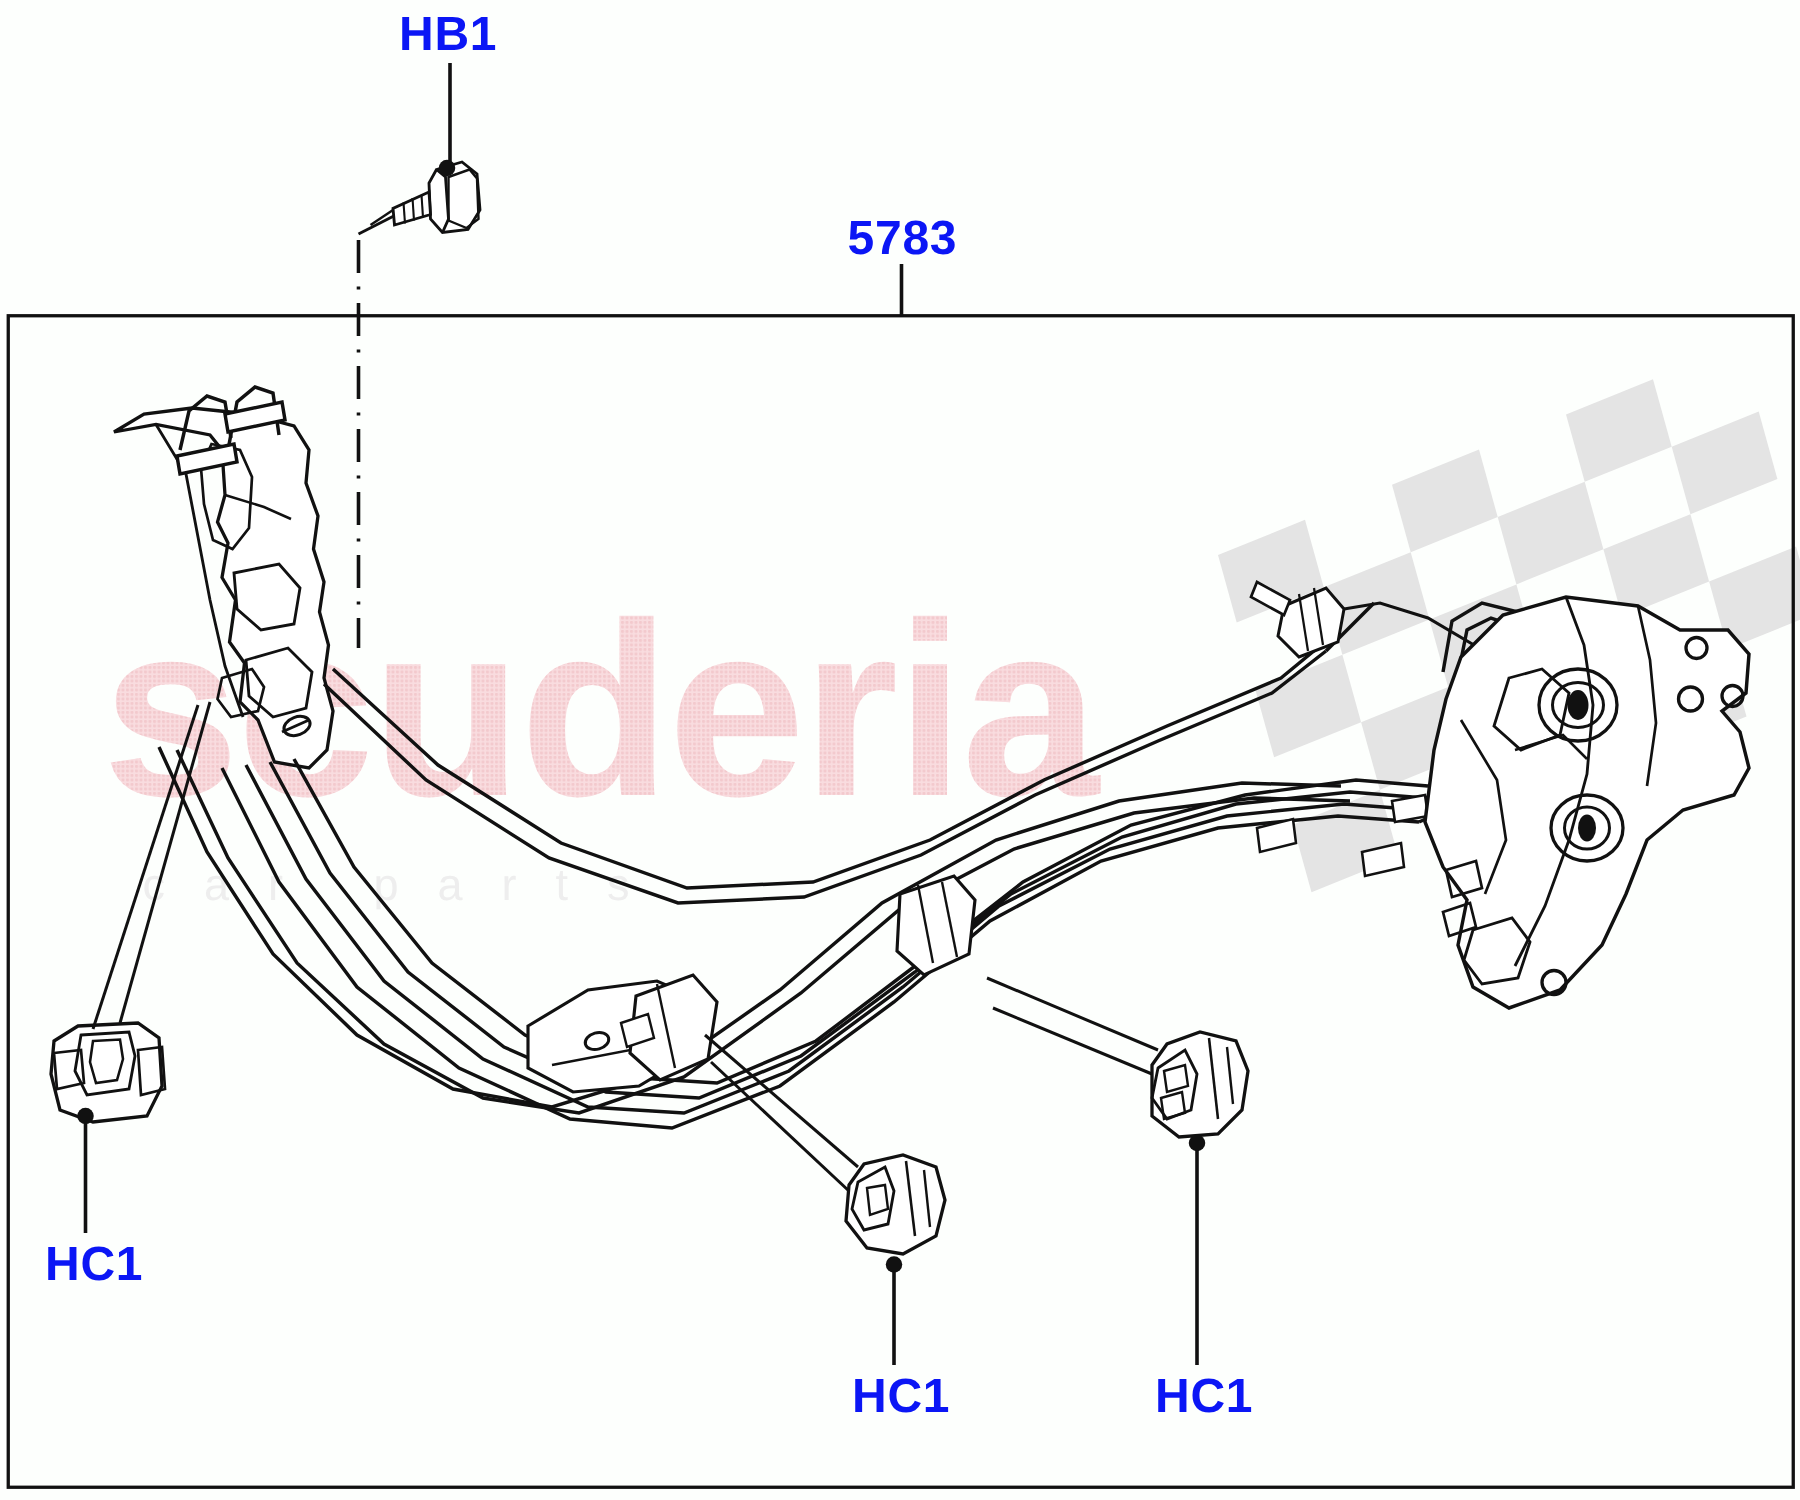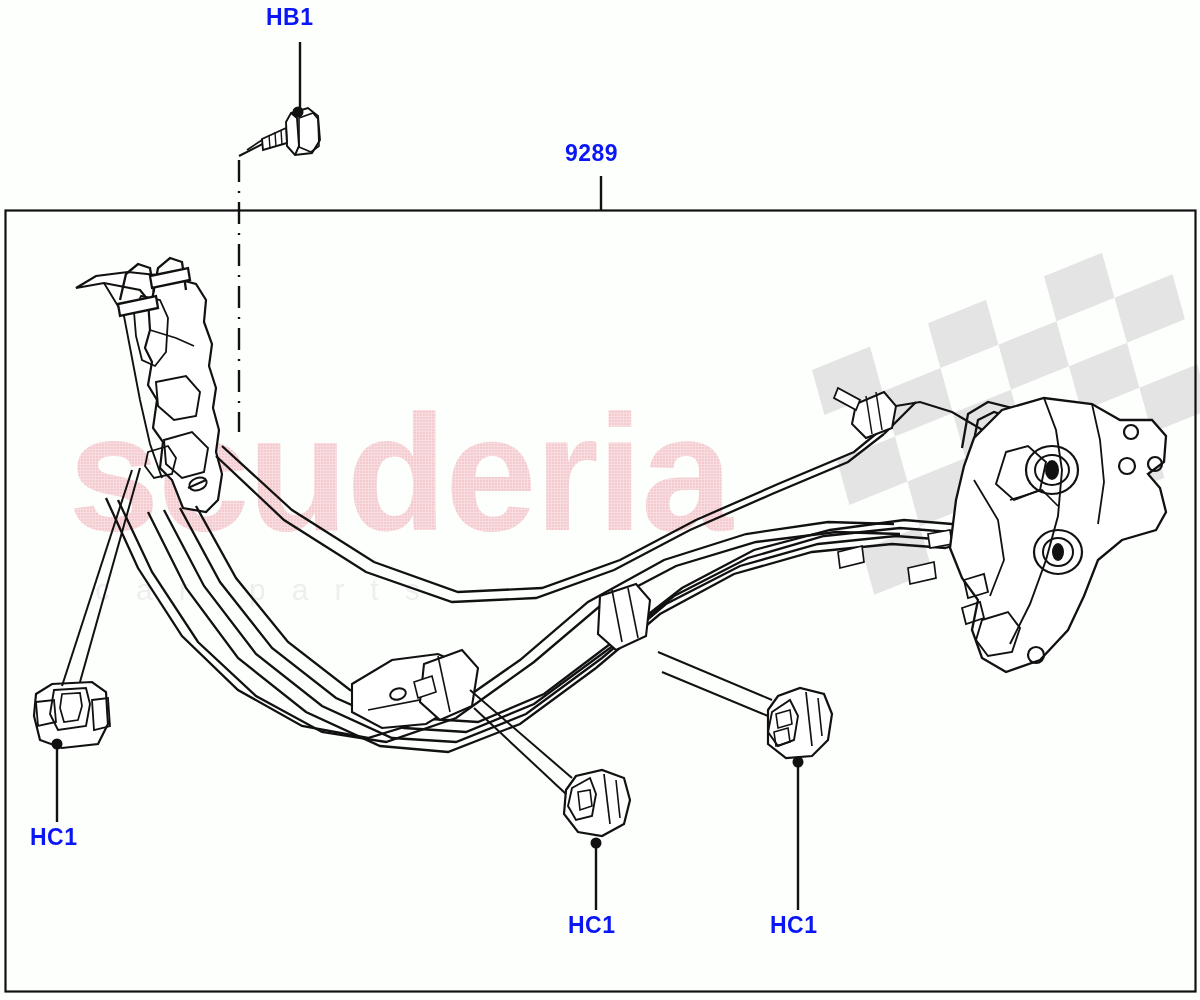--- a/index.html
+++ b/index.html
@@ -19,21 +19,21 @@
     position: absolute;
     left: 0;
     top: 0;
     width: 1200px;
     height: 1000px;
   }
   .callout-label {
     position: absolute;
     color: #0b16f5;
     font-family: "Liberation Sans", sans-serif;
-    font-size: 23px;
+    font-size: 32px;
     font-weight: bold;
     letter-spacing: 0.5px;
     white-space: nowrap;
     line-height: 1;
   }
   #label-hb1 { left: 266px; top: 6px; }
   #label-9289 { left: 565px; top: 142px; }
   #label-hc1-left { left: 30px; top: 826px; }
   #label-hc1-mid { left: 568px; top: 914px; }
   #label-hc1-right { left: 770px; top: 914px; }
@@ -235,21 +235,21 @@
       <circle cx="798" cy="762" r="5.5" fill="#111111" stroke="none"></circle>
       <g stroke-width="2" fill="none">
         <line x1="772" y1="700" x2="658" y2="652"></line>
         <line x1="768" y1="716" x2="662" y2="672"></line>
       </g>
     </g>
   </svg>
 
   <div class="callout-label" id="label-hb1">HB1</div>
 
-  <div class="callout-label" id="label-9289">9289</div>
+  <div class="callout-label" id="label-9289">5783</div>
 
   <div class="callout-label" id="label-hc1-left">HC1</div>
 
   <div class="callout-label" id="label-hc1-mid">HC1</div>
 
   <div class="callout-label" id="label-hc1-right">HC1</div>
 
 </div>
 
 </body></html>

